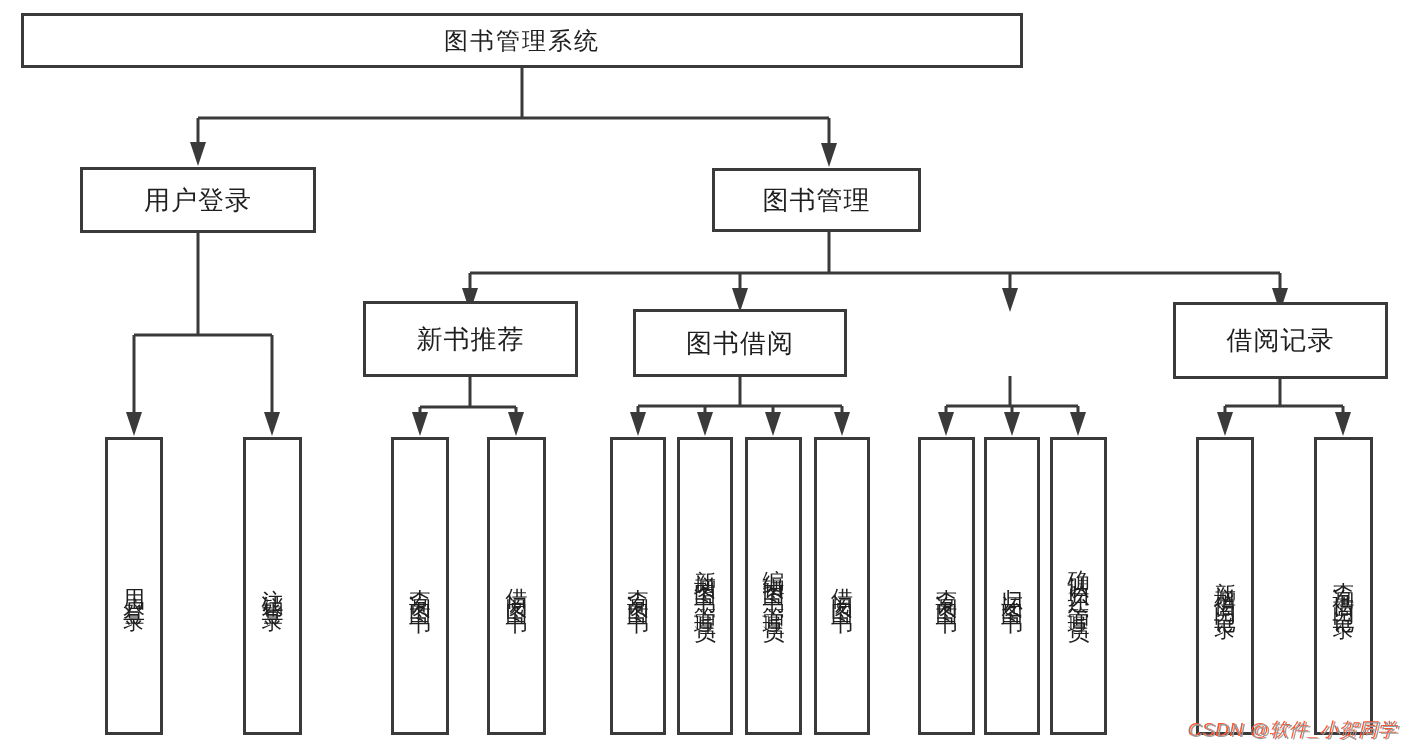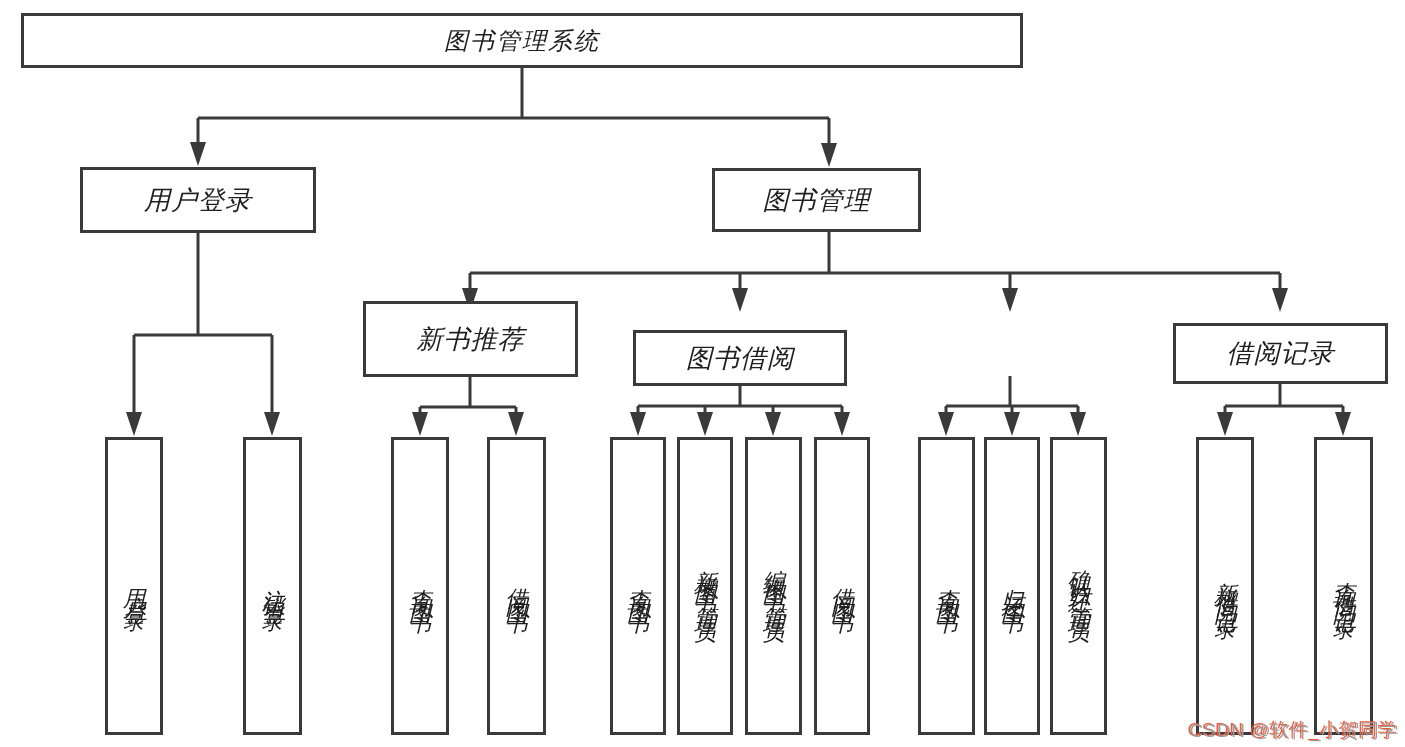--- a/index.html
+++ b/index.html
@@ -17,38 +17,38 @@
   .wires{position:absolute;left:0;top:0;width:1405px;height:747px}
   .wires path{stroke:var(--line,#3a3a3a);stroke-width:3;fill:none}
   .wires polygon{fill:var(--line,#3a3a3a);stroke:none}
   .box{
     position:absolute;box-sizing:border-box;
     border:3px solid var(--box-border,#3a3a3a);
     background:var(--box-fill,#ffffff);
     display:flex;align-items:center;justify-content:center;
     color:var(--text,#1f1f1f);
     text-align:center;
-    font-style:italic;
   }
   .root-box{font-size:24px;letter-spacing:2px}
   .lvl{font-size:26px;letter-spacing:1px}
   .leaf{padding:6px 0}
   .leaf .vtext{
     writing-mode:vertical-lr;
     text-orientation:mixed;
     font-size:22px;
     letter-spacing:0.34em;
     line-height:1;
   }
   .watermark{
     position:absolute;right:6px;bottom:3px;
     font-size:19px;letter-spacing:0.5px;
     color:var(--watermark-text,#9c9c9c);
     text-shadow:-2px -1px 0 var(--watermark-shadow,#fc5531);
     white-space:nowrap;
+    font-style:italic;
   }
 </style>
 </head>
 <body>
 
 <div class="canvas">
 
   <svg class="wires" width="1405" height="747" viewBox="0 0 1405 747" aria-hidden="true">
 
     <g>
@@ -98,22 +98,22 @@
       <polygon points="1335,412 1351,412 1343,436"></polygon>
     </g>
   </svg>
 
   <div class="box root-box" style="left:21px;top:13px;width:1002px;height:55px">图书管理系统</div>
 
   <div class="box lvl" style="left:80px;top:167px;width:236px;height:66px">用户登录</div>
   <div class="box lvl" style="left:712px;top:168px;width:209px;height:64px">图书管理</div>
 
   <div class="box lvl" style="left:363px;top:301px;width:215px;height:76px">新书推荐</div>
-  <div class="box lvl" style="left:633px;top:330px;width:214px;height:56px">图书借阅</div>
-  <div class="box lvl" style="left:1173px;top:323px;width:215px;height:61px">借阅记录</div>
+  <div class="box lvl" style="left:633px;top:309px;width:214px;height:68px">图书借阅</div>
+  <div class="box lvl" style="left:1173px;top:302px;width:215px;height:77px">借阅记录</div>
 
   <div class="box leaf" style="left:105px;top:437px;width:58px;height:298px">
     <span class="vtext">用户登录</span>
   </div>
   <div class="box leaf" style="left:243px;top:437px;width:59px;height:298px">
     <span class="vtext">注销登录</span>
   </div>
 
   <div class="box leaf" style="left:391px;top:437px;width:58px;height:298px">
     <span class="vtext">查询图书</span>

